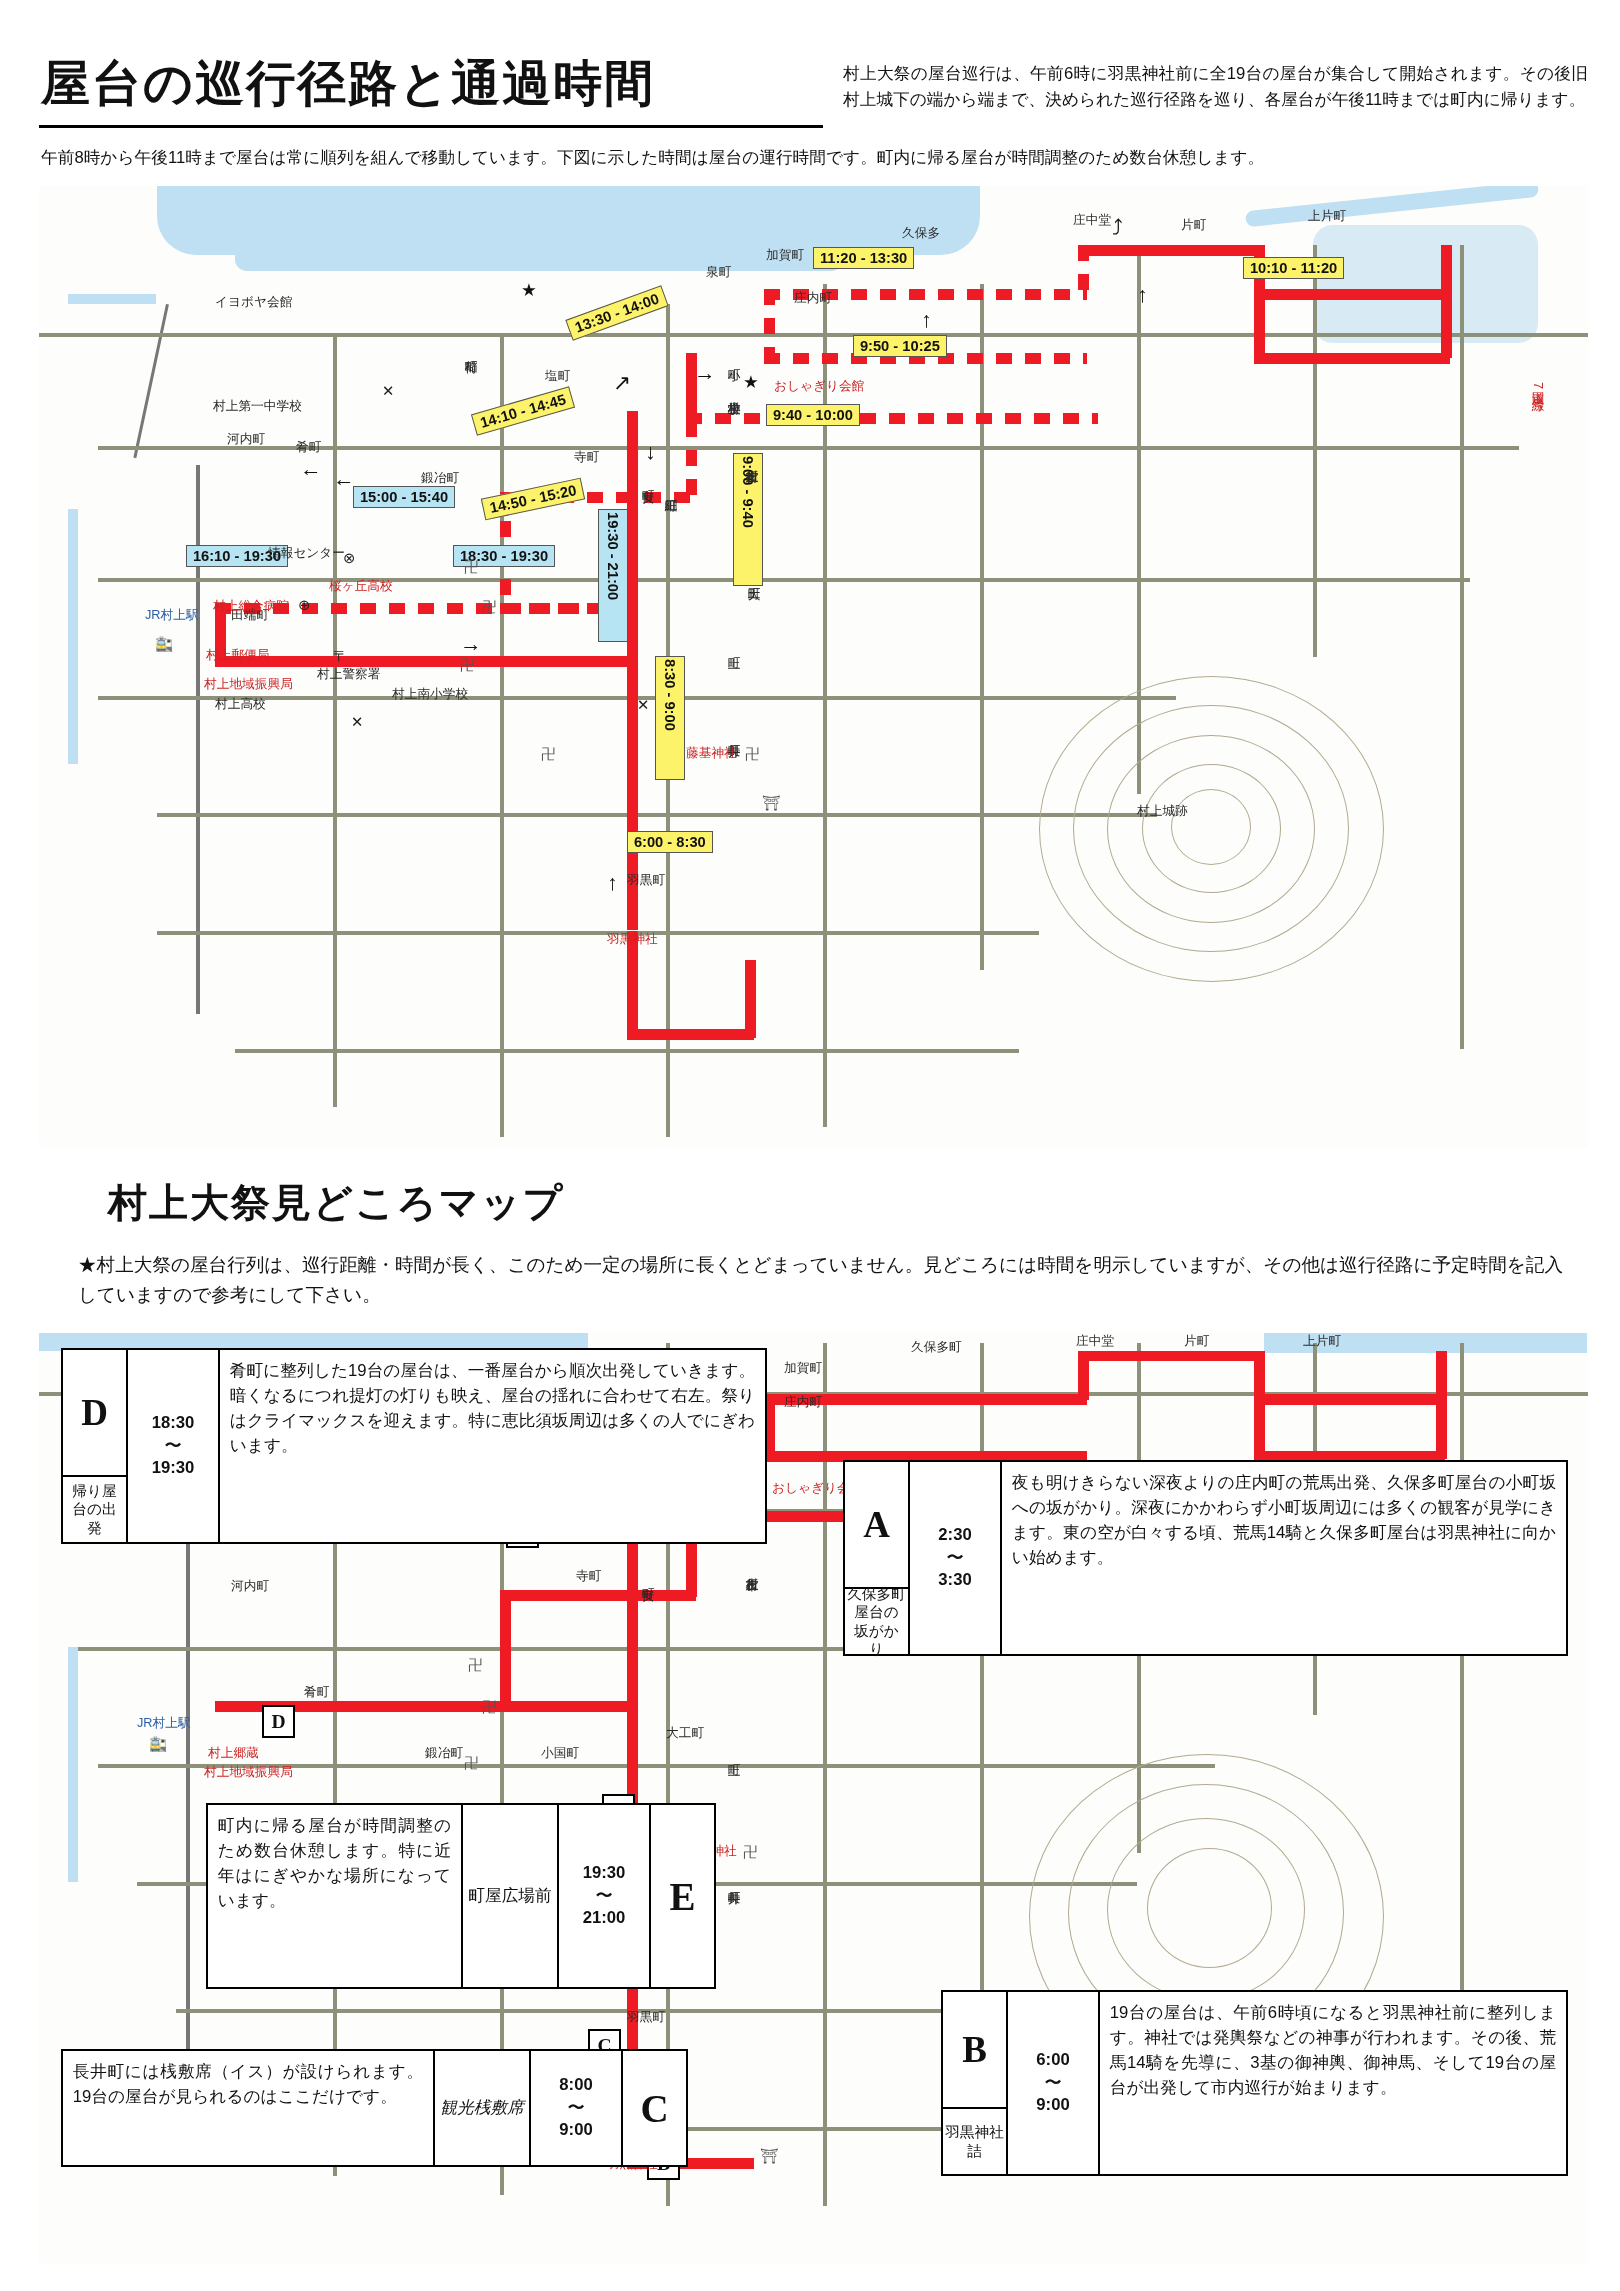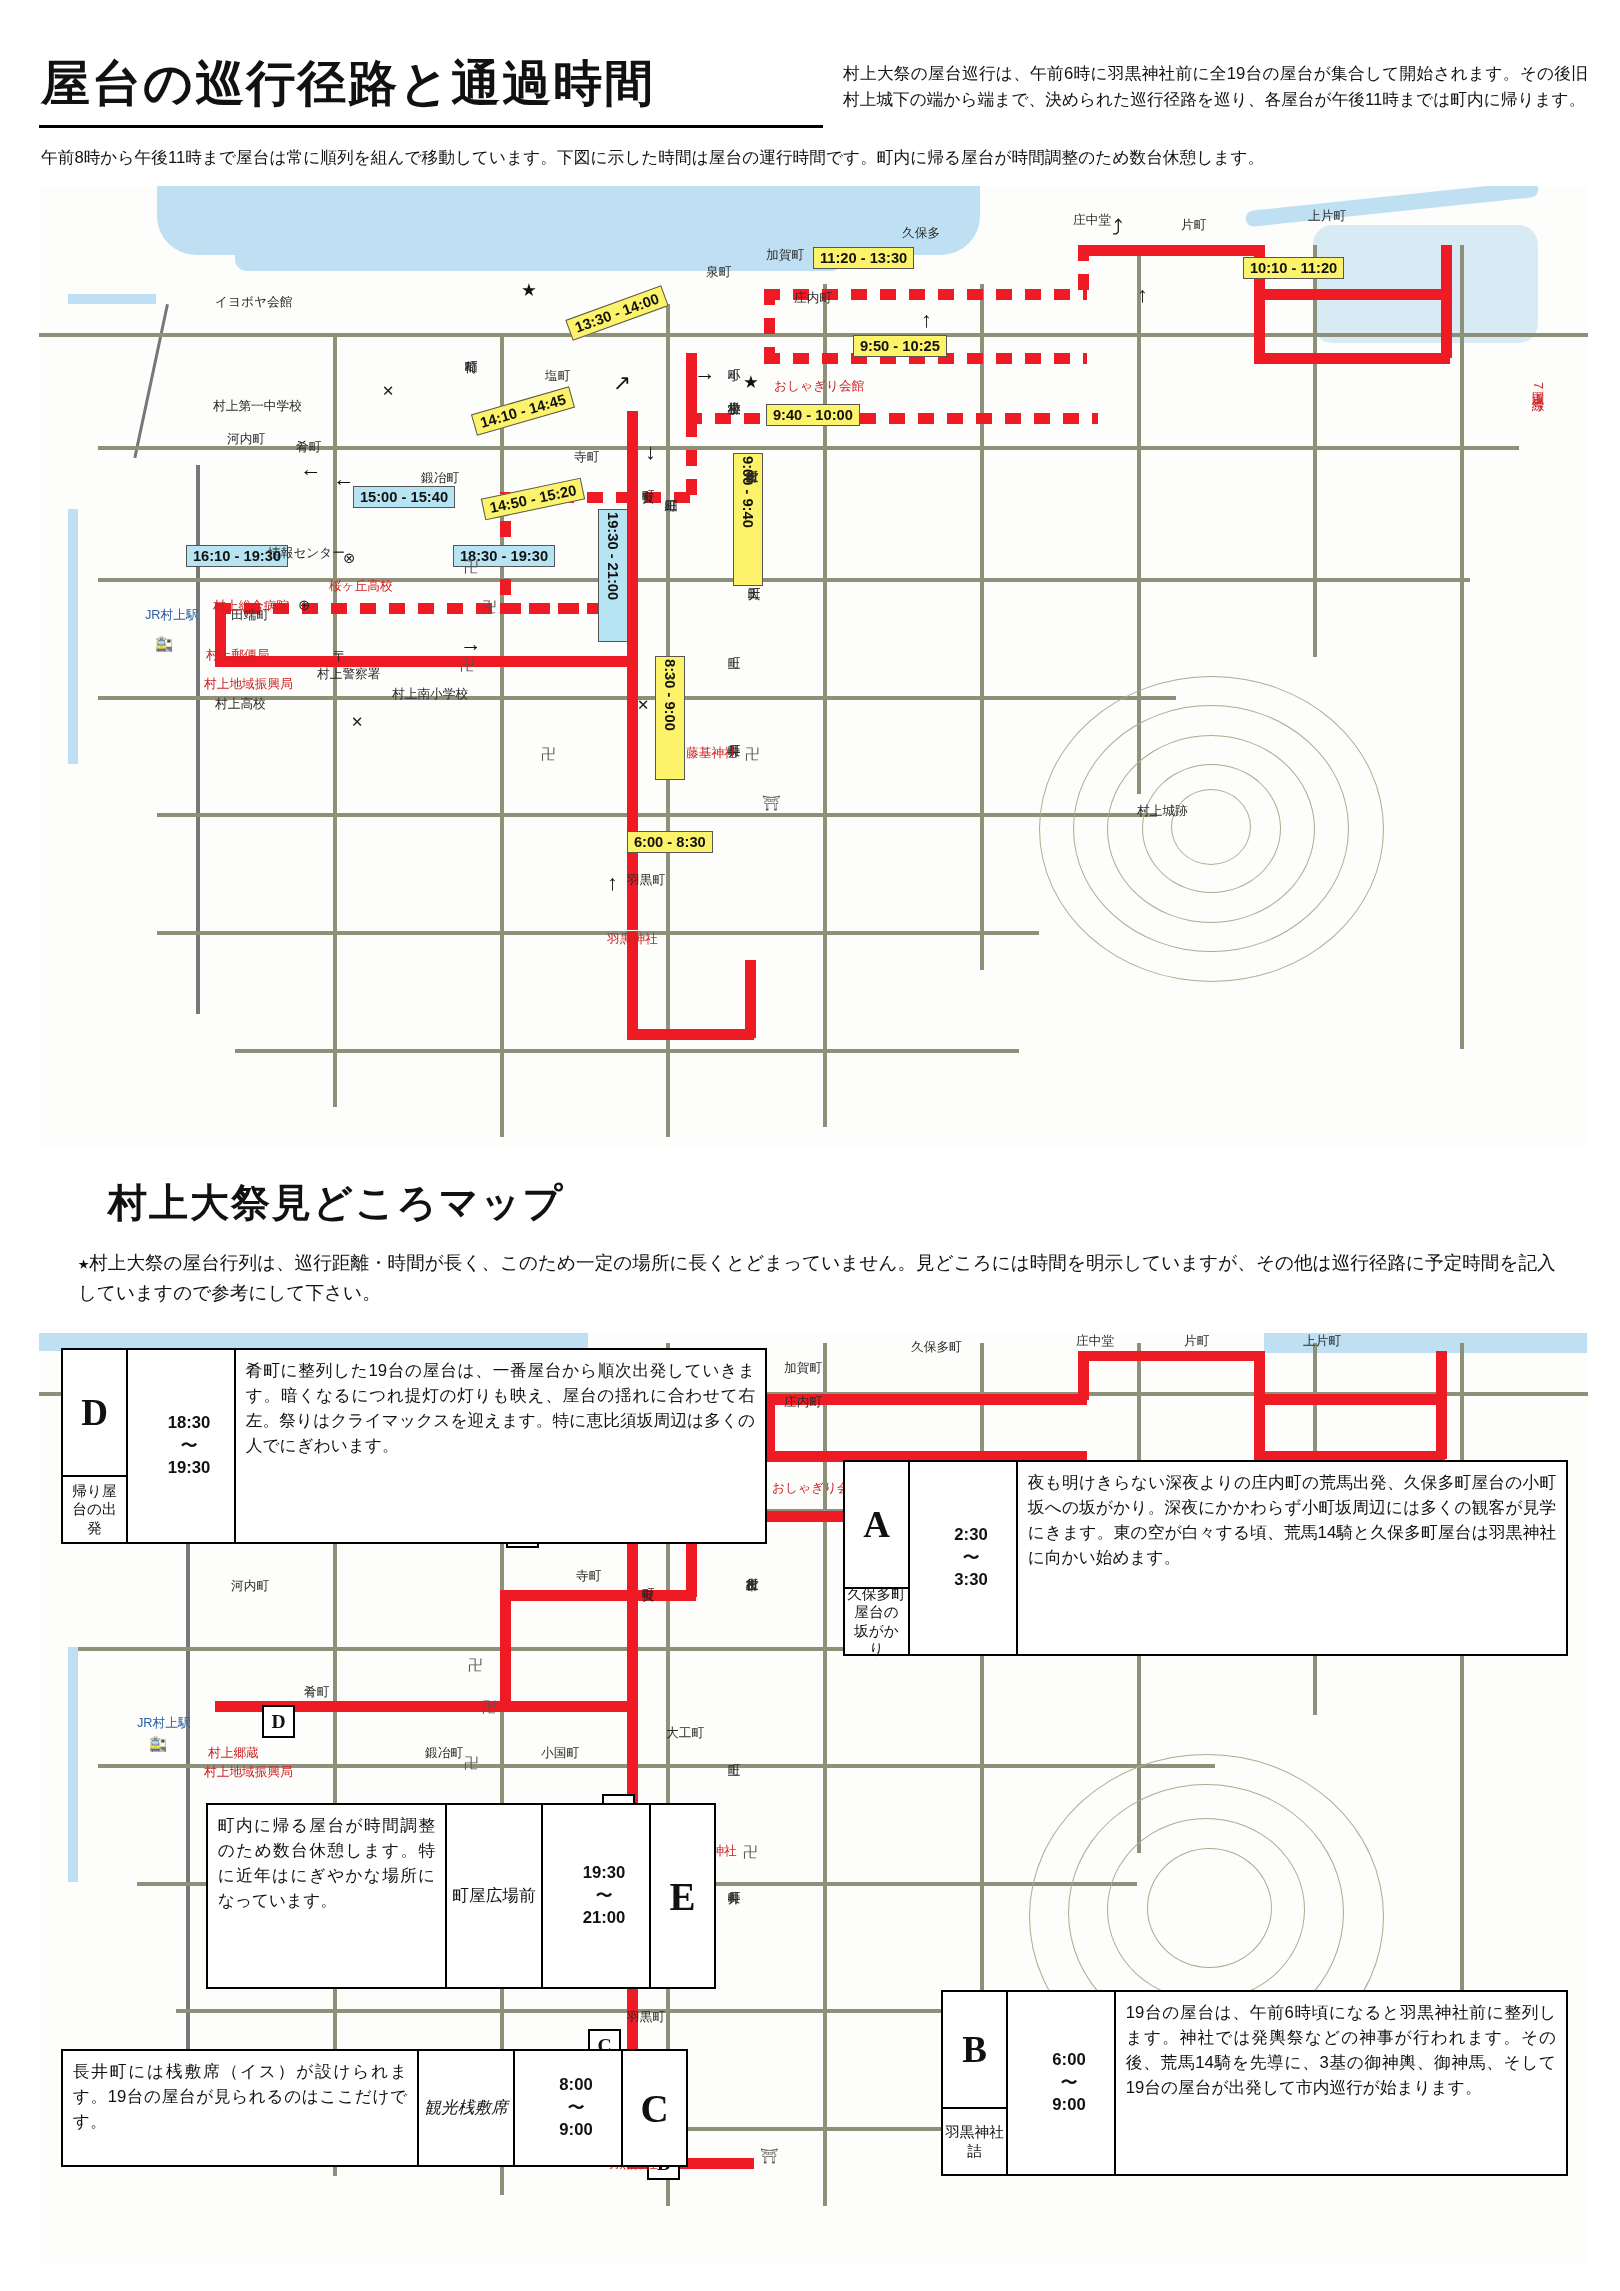--- a/index.html
+++ b/index.html
@@ -83,40 +83,40 @@
   .arrow{position:absolute;font-size:21.6px;color:#111;line-height:1;}
 
   
   #sec2-title{
     position:absolute;left:108px;top:1176px;
     font-size:39px;font-weight:bold;letter-spacing:2px;
     font-family:"DejaVu Sans", sans-serif;
   }
   #sec2-lead{
     position:absolute;left:78px;top:1250px;width:1490px;
-    font-size:18.6px;line-height:1.6;font-family:Liberation Mono, monospace;
+    font-size:18.6px;line-height:1.6;
   }
 
   
   .ibox{
     position:absolute;
     border:2px solid #000;
     background:#ffffff;
     display:flex;
     box-sizing:border-box;
   }
   .ibox .letter{
     width:63px;border-right:2px solid #000;
     display:flex;align-items:center;justify-content:center;
     font-size:39px;font-family:"Liberation Serif", serif;font-weight:bold;
   }
   .ibox .timecol{
     width:90px;border-right:2px solid #000;
     display:flex;flex-direction:column;align-items:center;justify-content:center;
-    font-size:16.7px;line-height:1.35;font-weight:bold;padding-left:16px;
+    font-size:16.7px;line-height:1.35;font-weight:bold;
   }
   .ibox .titlecol{
     width:90px;border-right:2px solid #000;
     display:flex;align-items:center;justify-content:center;text-align:center;
     font-size:16.7px;line-height:1.3;padding:2px;
   }
   .ibox .body{
     flex:1;padding:7.8px 9.8px;font-size:16.7px;line-height:1.5;text-align:justify;
   }
   .ibox .stack{display:flex;flex-direction:column;width:63px;border-right:2px solid #000;}

